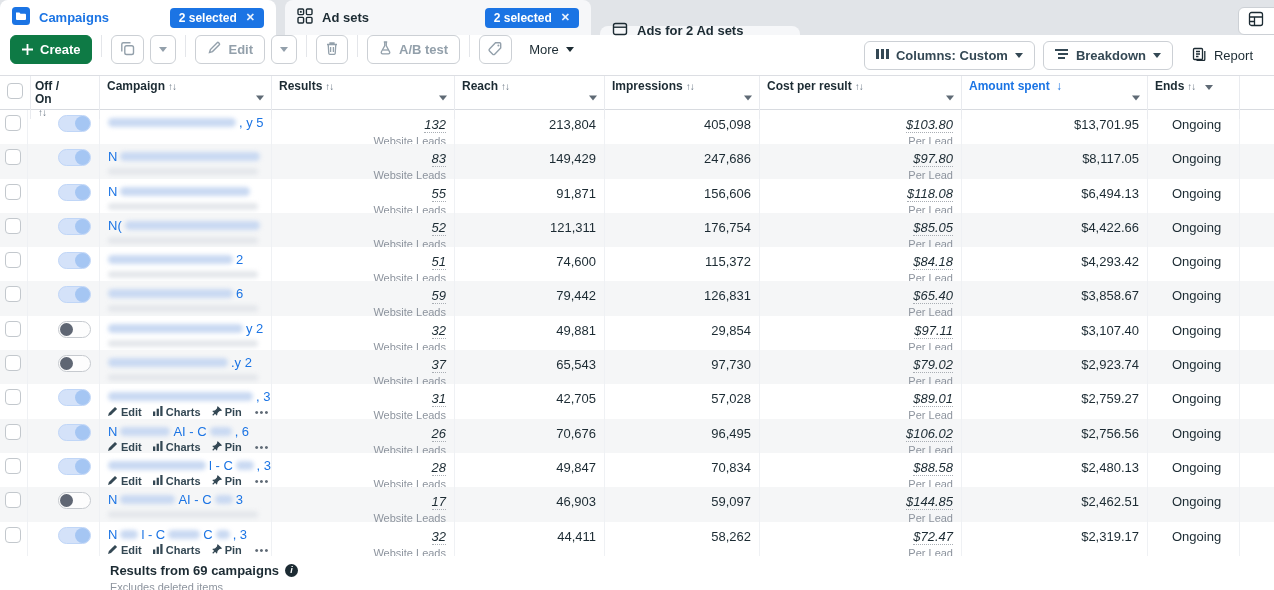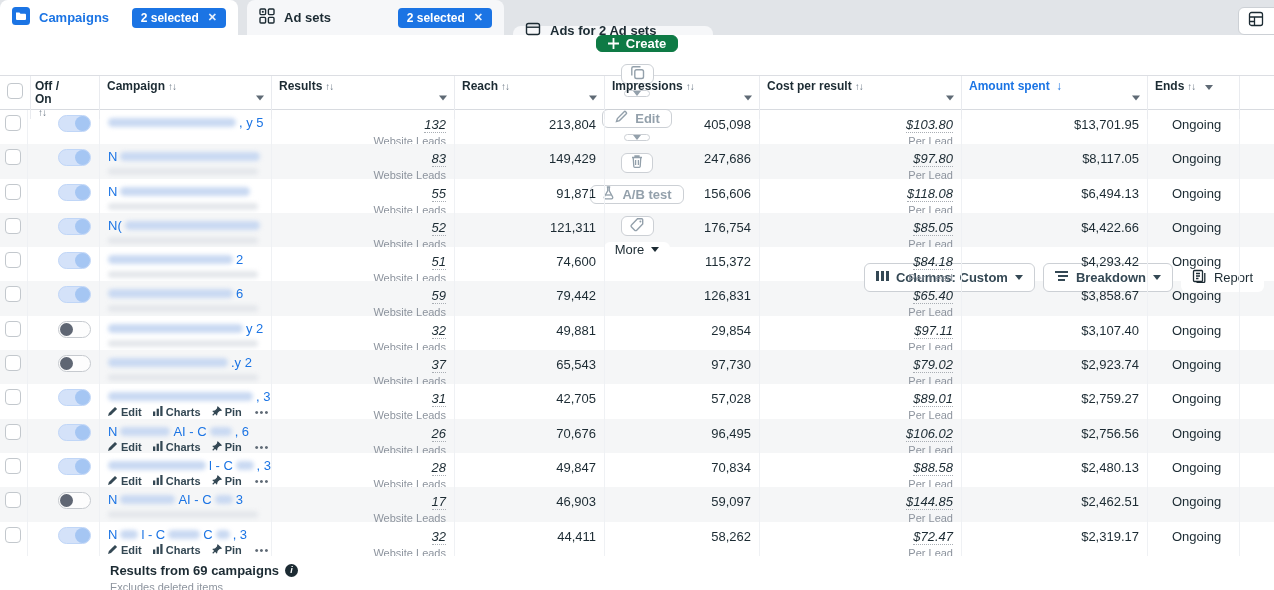--- a/index.html
+++ b/index.html
@@ -6,30 +6,30 @@
   html,body { width: 1274px; height: 590px; overflow: hidden; }
   body { font-family: "Liberation Sans", sans-serif; background: #fff; color: #1c2b33; }
 
   
   .tabbar { height: 35px; background: #e1e4e8; display: flex; align-items: stretch; position: relative; padding-left: 0; }
   .tab { display: flex; align-items: center; gap: 9px; padding: 0 12px; border-radius: 8px 8px 0 0; margin-right: 9px; cursor: pointer; }
   .tab.active { background: #ffffff; }
   .tab.inactive { background: #f6f7f9; }
   .tab .tab-label { font-size: 13px; font-weight: 700; color: #1c2b33; white-space: nowrap; }
   .tab.active .tab-label { color: #1b74e4; }
-  .tab-1 { width: 238px; }
-  .tab-2 { width: 257px; }
+  .tab-1 { width: 276px; }
+  .tab-2 { width: 306px; }
   .tab-3 { width: 200px; margin-top: 26px; }
   .tab .spacer { flex: 1; }
   .badge { background: #1b74e4; color: #fff; font-size: 12px; font-weight: 700; padding: 3px 9px; border-radius: 4px; display: flex; align-items: center; gap: 9px; white-space: nowrap; }
   .badge .x { font-size: 11px; opacity: .9; cursor: pointer; }
   .corner-btn { position: absolute; right: -8px; top: 7px; height: 28px; width: 44px; background: #fff; border: 1px solid #ccd0d5; border-radius: 6px; display: flex; align-items: center; padding-left: 9px; }
 
   
-  .toolbar { height: 41px; background: #fff; border-bottom: 1px solid #dcdee3; display: flex; align-items: center; padding: 0 10px; gap: 6px; flex-direction: column; }
+  .toolbar { height: 41px; background: #fff; border-bottom: 1px solid #dcdee3; display: flex; padding: 0 10px; gap: 6px; }
   .btn { height: 29px; display: inline-flex; align-items: center; gap: 7px; padding: 0 11px; border: 1px solid #ccd0d5; border-radius: 6px; background: #fff; font-size: 13px; font-weight: 600; color: #344854; cursor: pointer; white-space: nowrap; }
   .btn.green { background: #0e7a45; border-color: #0e7a45; color: #fff; font-weight: 700; }
   .btn.dim { color: #93a0ab; }
   .btn.borderless { border: none; color: #1c2b33; font-weight: 400; }
   .btn.iconbtn { padding: 0 8px; }
   .caret-dn { width: 0; height: 0; border-left: 4px solid transparent; border-right: 4px solid transparent; border-top: 5px solid currentColor; display: inline-block; }
   .tb-divider { width: 1px; height: 22px; background: #e4e6ea; margin: 0 3px; }
   .toolbar-right { margin-left: auto; display: flex; align-items: center; gap: 8px; }
 
   

